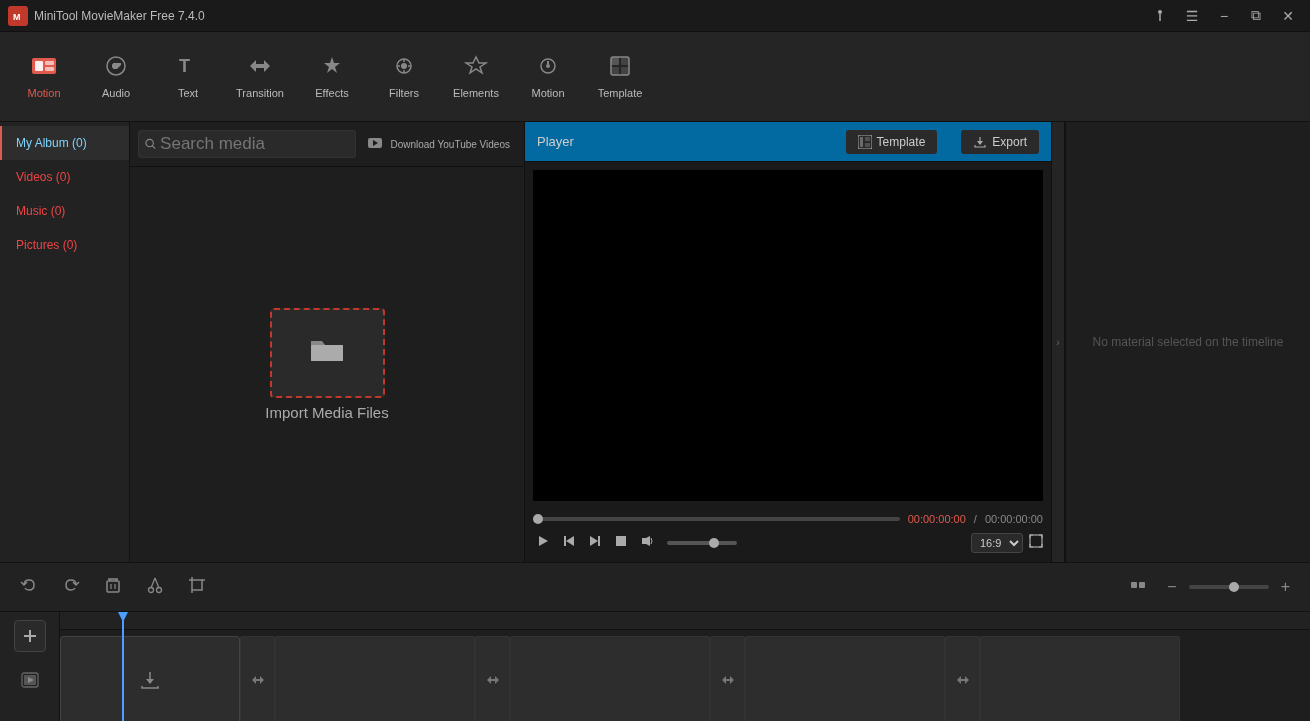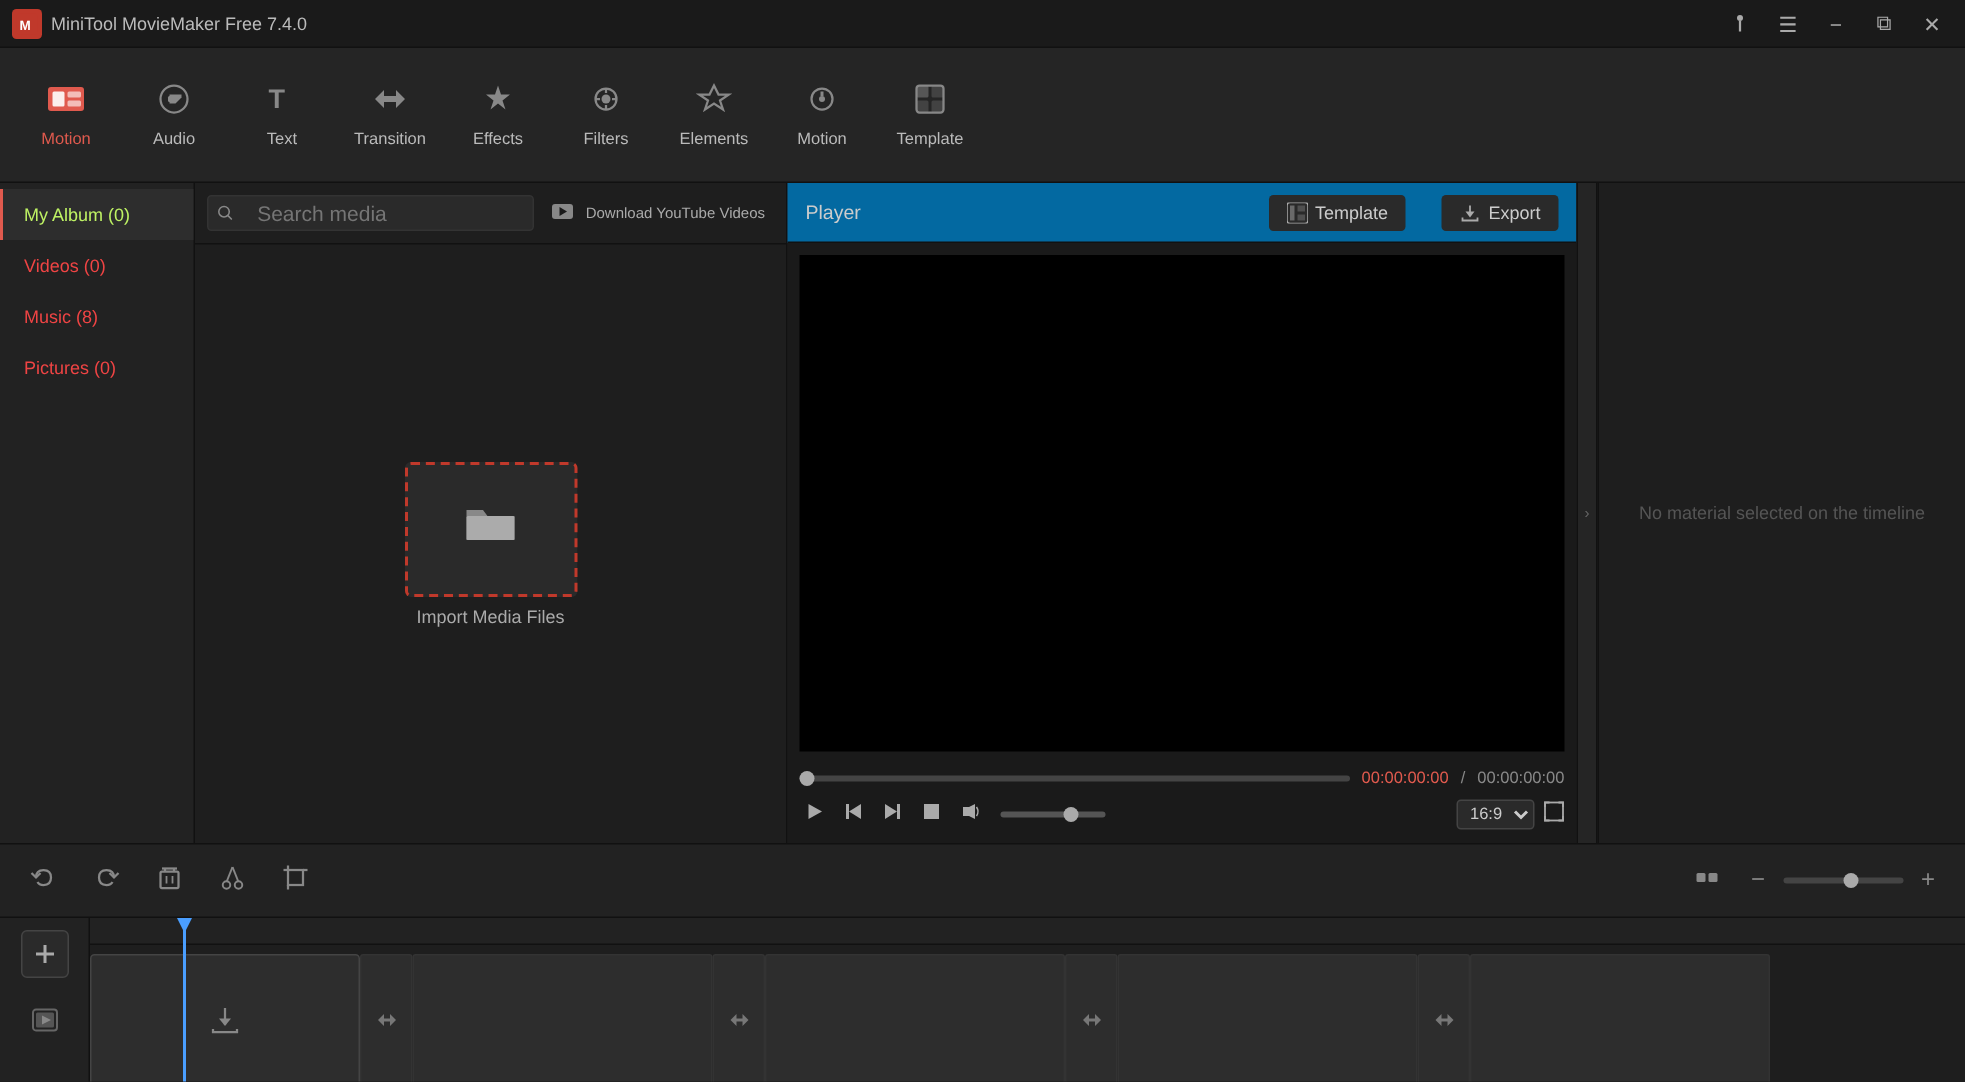--- a/index.html
+++ b/index.html
@@ -66,21 +66,21 @@
       border-right: 1px solid #111;
       padding-top: 4px;
     }
     .sidebar-item {
       padding: 10px 14px;
       cursor: pointer;
       color: #ef4444;
       font-size: 12px;
       border-left: 2px solid transparent;
     }
-    .sidebar-item.active { color: #bef264; border-left: 2px solid #e05a4e; background: #2d2d2d; }
+    .sidebar-item.active { color: #7dd3fc; border-left: 2px solid #e05a4e; background: #2d2d2d; }
 
     
     #media-panel {
       width: 395px;
       background: #1e1e1e;
       border-right: 1px solid #111;
       display: flex;
       flex-direction: column;
     }
     #media-toolbar {
@@ -98,23 +98,22 @@
       border-radius: 3px;
       padding: 3px 6px;
       gap: 4px;
       flex: 1;
     }
     #search-box input {
       background: transparent;
       border: none;
       outline: none;
       color: #999;
-      font-size: 14px;
+      font-size: 17px;
       width: 100%;
-      margin-left: 12px;
     }
     #yt-download {
       display: flex;
       align-items: center;
       gap: 8px;
       color: #aaa;
       font-size: 10px;
       cursor: pointer;
       padding: 3px 6px;
       border-radius: 3px;
@@ -133,21 +132,21 @@
       border-radius: 4px;
       display: flex;
       flex-direction: column;
       align-items: center;
       justify-content: center;
       background: #2a2a2a;
       cursor: pointer;
       gap: 6px;
     }
     .import-box .folder-icon { font-size: 28px; color: #aaa; }
-    .import-label { font-size: 12px; color: #aaa; margin-top: 6px; }
+    .import-label { font-size: 15px; color: #aaa; margin-top: 6px; }
 
     
     #player-panel {
       flex: 1;
       background: #1a1a1a;
       display: flex;
       flex-direction: column;
     }
     #player-header {
       display: flex;
@@ -529,21 +528,21 @@
     </span>
     <span>Template</span>
   </div>
 </div>
 
 <div id="content-area">
 
   <div id="sidebar">
     <div class="sidebar-item active">My Album (0)</div>
     <div class="sidebar-item">Videos (0)</div>
-    <div class="sidebar-item">Music (8)</div>
+    <div class="sidebar-item">Music (0)</div>
     <div class="sidebar-item">Pictures (0)</div>
   </div>
 
   <div id="media-panel">
     <div id="media-toolbar">
       <div id="search-box">
         <svg width="12" height="12" viewBox="0 0 12 12">
             <circle cx="5" cy="5" r="4" fill="none" stroke="#888" stroke-width="1.2"></circle>
             <line x1="8" y1="8" x2="11" y2="11" stroke="#888" stroke-width="1.2"></line>
           </svg>

